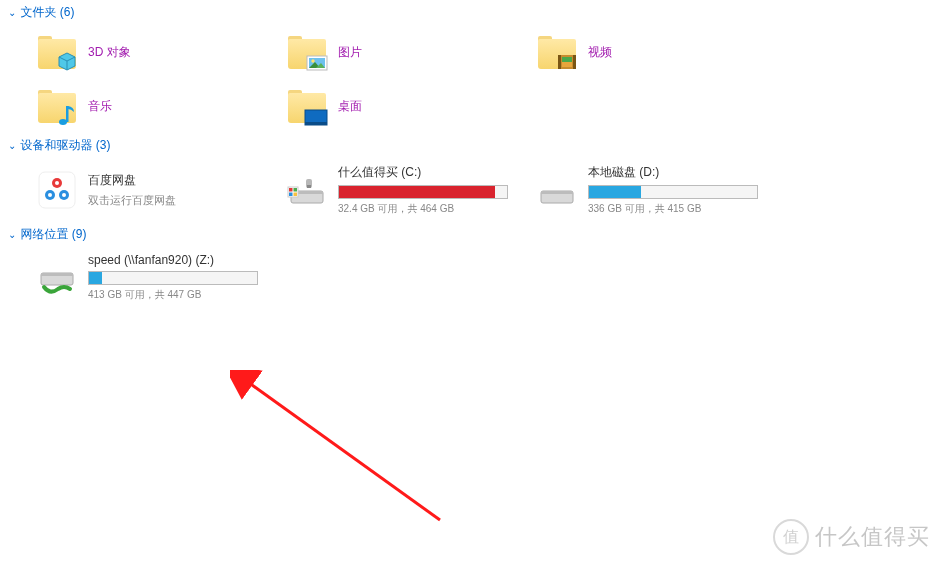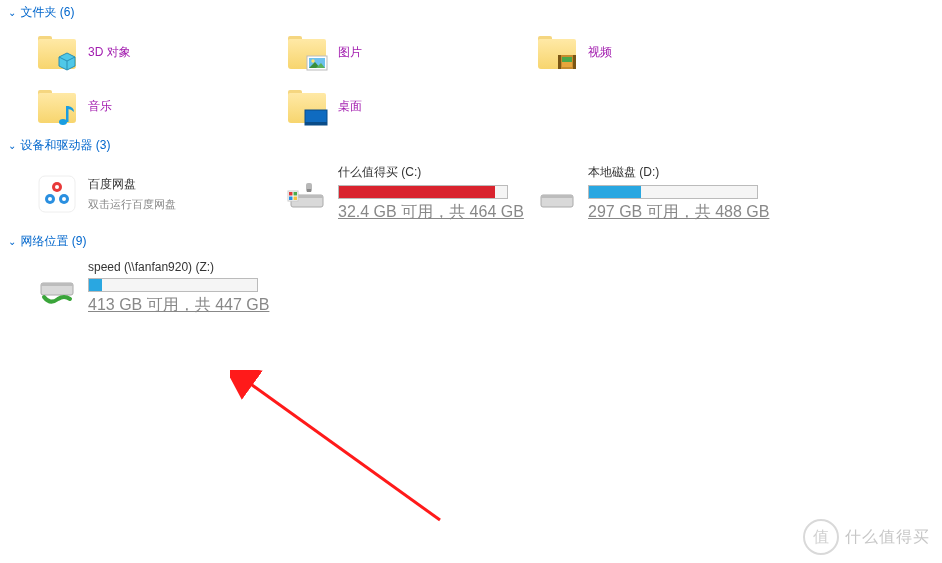--- a/index.html
+++ b/index.html
@@ -109,22 +109,21 @@
       margin: 3px 0;
       position: relative;
     }
     .progress-fill {
       height: 100%;
     }
     .progress-red { background: #d9232e; }
     .progress-blue { background: #29a7e1; }
     .drive-info {
       color: #888;
-      font-size: 16px;
-      text-decoration: underline;
+      font-size: 10px;
     }
     
     .watermark {
       position: absolute;
       bottom: 8px;
       right: 12px;
       display: flex;
       align-items: center;
       opacity: 0.55;
       color: #999;
@@ -135,21 +134,21 @@
       border: 2px solid #bbb;
       border-radius: 50%;
       display: flex;
       align-items: center;
       justify-content: center;
       font-size: 16px;
       margin-right: 6px;
       color: #aaa;
     }
     .watermark-text {
-      font-size: 16px;
+      font-size: 22px;
       letter-spacing: 1px;
       color: #999;
     }
     
     .red-arrow {
       position: absolute;
       top: 370px;
       left: 230px;
       pointer-events: none;
     }
@@ -289,21 +288,21 @@
         <svg width="42" height="42" viewBox="0 0 42 42">
           <rect x="5" y="22" width="32" height="12" rx="2" fill="#d9d9d9" stroke="#aaa"></rect>
           <rect x="5" y="22" width="32" height="3" fill="#bcbcbc"></rect>
         </svg>
       </div>
       <div class="drive-body">
         <div class="drive-title">本地磁盘 (D:)</div>
         <div class="progress-bar">
           <div class="progress-fill progress-blue" style="width:31%"></div>
         </div>
-        <div class="drive-info">297 GB 可用，共 488 GB</div>
+        <div class="drive-info">336 GB 可用，共 415 GB</div>
       </div>
     </div>
   </div>
 </div>
 
 <div class="section">
   <div class="section-header">
     <span class="chevron">⌄</span>
     <span>网络位置 (9)</span>
   </div>

